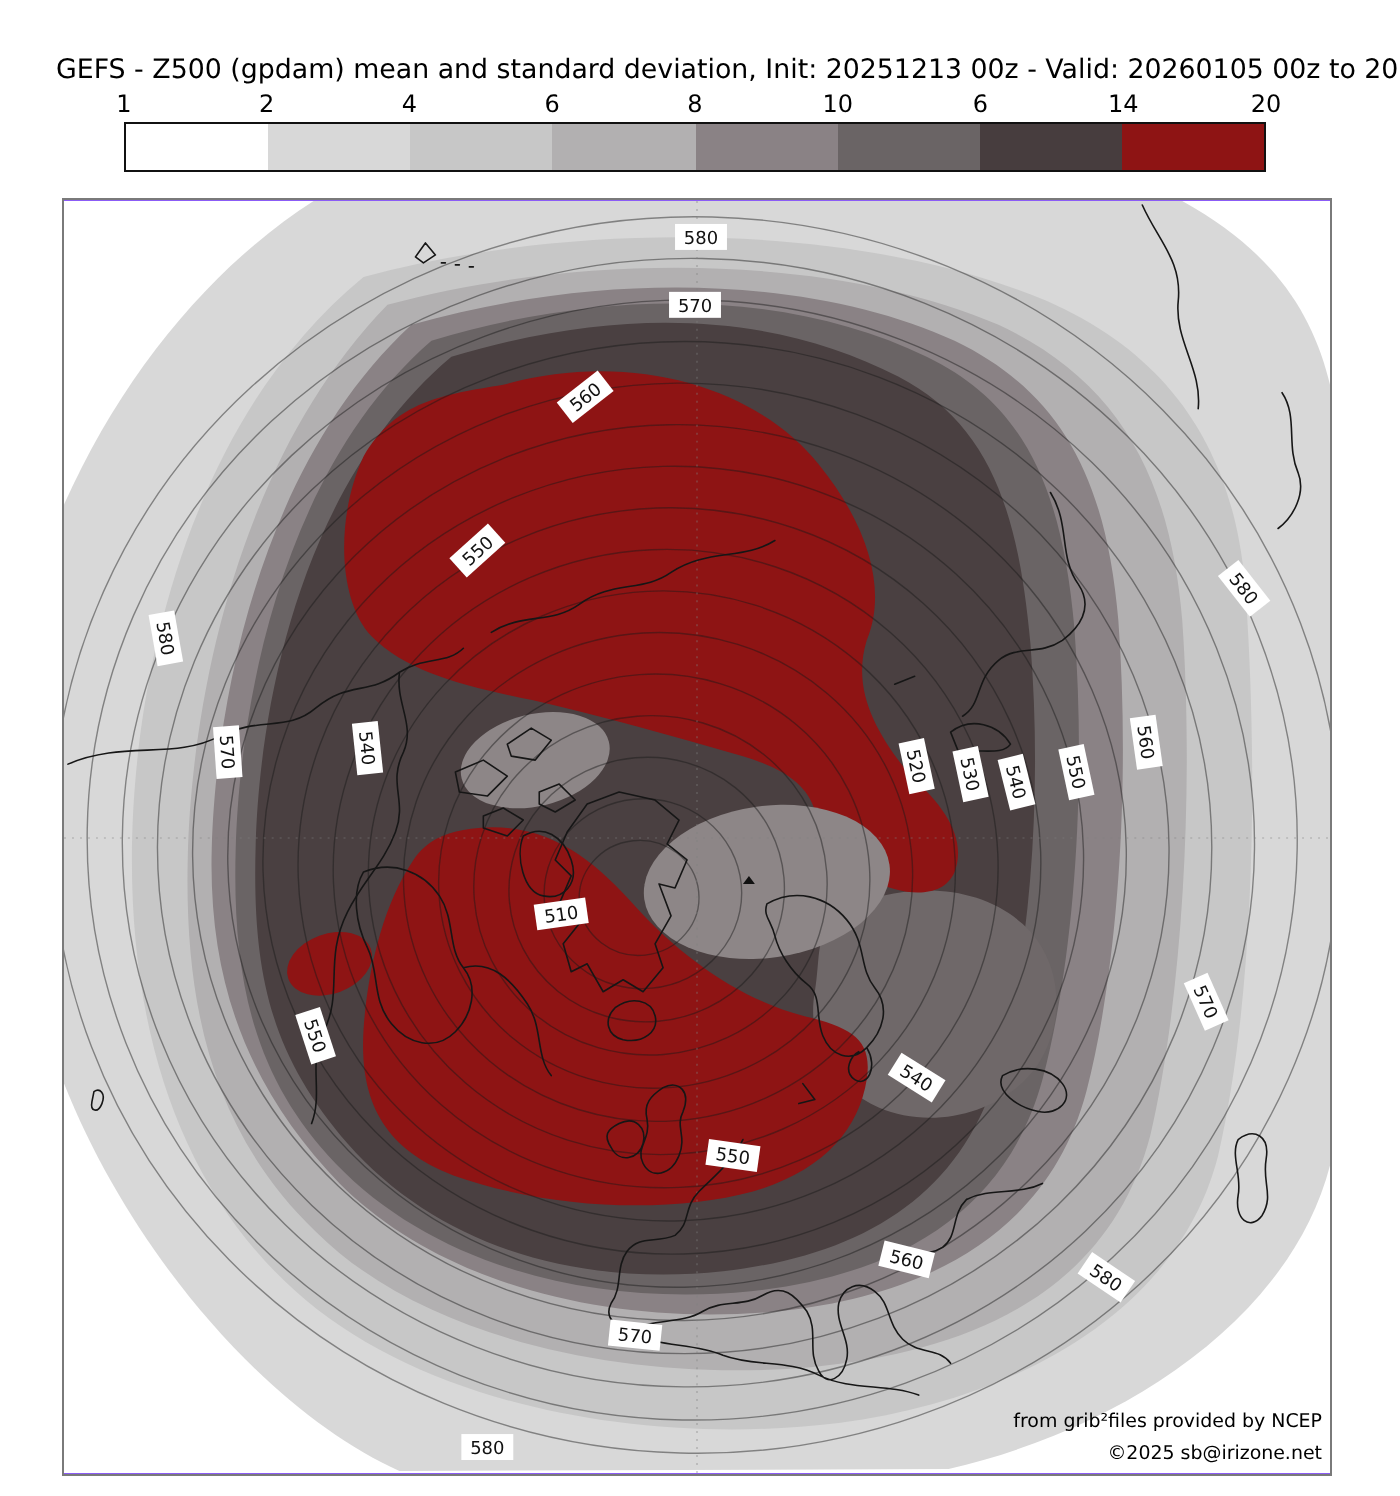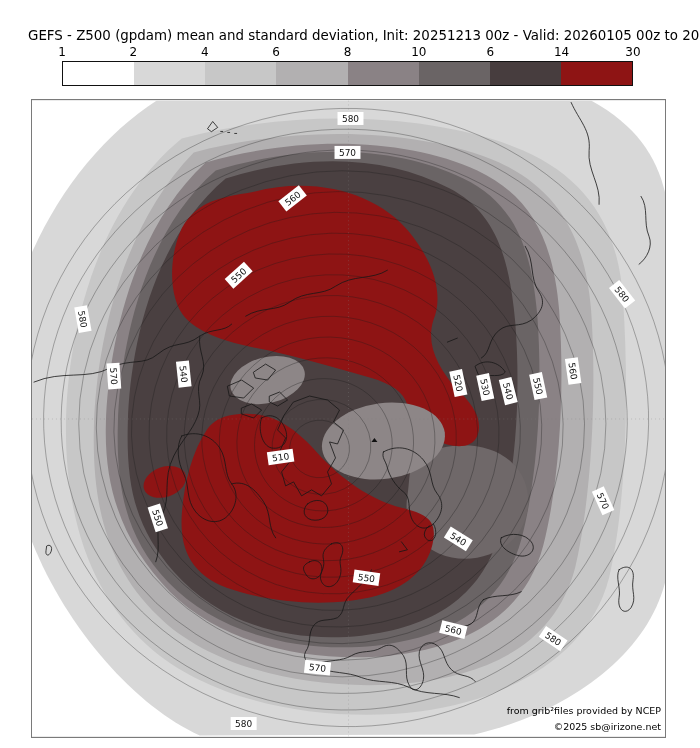--- a/index.html
+++ b/index.html
@@ -5,21 +5,21 @@
   html,body{margin:0;padding:0;background:#ffffff;}
   body{width:700px;height:748px;position:relative;overflow:hidden;
        font-family:"DejaVu Sans","Liberation Sans",sans-serif;color:#000;}
   .title{position:absolute;left:28px;top:28px;font-size:13.4px;white-space:nowrap;}
   .cb-wrap{position:absolute;left:62px;top:45px;width:571px;}
   .cb-ticks{position:relative;height:16px;font-size:12px;}
   .cb-ticks span{position:absolute;transform:translateX(-50%);top:0;}
   .cb-bar{display:flex;height:25px;border:1.6px solid #111;box-sizing:border-box;}
   .cb-bar .seg{flex:1 1 0;}
   .map-frame{position:absolute;left:31px;top:99px;width:633px;height:637px;
-             border:1px solid #7a7a7a;box-sizing:content-box;background:#e5e5e5;text-align:right;}
+             border:1px solid #7a7a7a;box-sizing:content-box;background:#8b5cf6;text-align:right;}
   svg{display:block;}
   .coast{fill:none;stroke:#161616;stroke-width:0.8;stroke-linejoin:round;stroke-linecap:round;}
   .ring{fill:none;stroke:rgba(25,25,25,0.45);stroke-width:0.7;}
   .grat{stroke:rgba(130,130,130,0.55);stroke-width:0.6;stroke-dasharray:1 3;}
   .clabel-box{fill:#ffffff;}
   .clabel-txt{font-family:"DejaVu Sans","Liberation Sans",sans-serif;font-size:9px;fill:#111;}
   .attr-txt{font-family:"DejaVu Sans","Liberation Sans",sans-serif;font-size:9.5px;fill:#000;}
 </style>
 </head>
 <body>
@@ -29,21 +29,21 @@
 <div class="cb-wrap">
   <div class="cb-ticks">
       <span style="left: 0%;">1</span>
       <span style="left: 12.5%;">2</span>
       <span style="left: 25%;">4</span>
       <span style="left: 37.5%;">6</span>
       <span style="left: 50%;">8</span>
       <span style="left: 62.5%;">10</span>
       <span style="left: 75%;">6</span>
       <span style="left: 87.5%;">14</span>
-      <span style="left: 100%;">30</span>
+      <span style="left: 100%;">20</span>
     </div>
   <div class="cb-bar">
       <div class="seg" style="background: rgb(255, 255, 255);"></div>
       <div class="seg" style="background: rgb(216, 216, 216);"></div>
       <div class="seg" style="background: rgb(199, 199, 199);"></div>
       <div class="seg" style="background: rgb(178, 176, 177);"></div>
       <div class="seg" style="background: rgb(138, 130, 133);"></div>
       <div class="seg" style="background: rgb(106, 100, 101);"></div>
       <div class="seg" style="background: rgb(71, 61, 62);"></div>
       <div class="seg" style="background: rgb(142, 20, 20);"></div>

